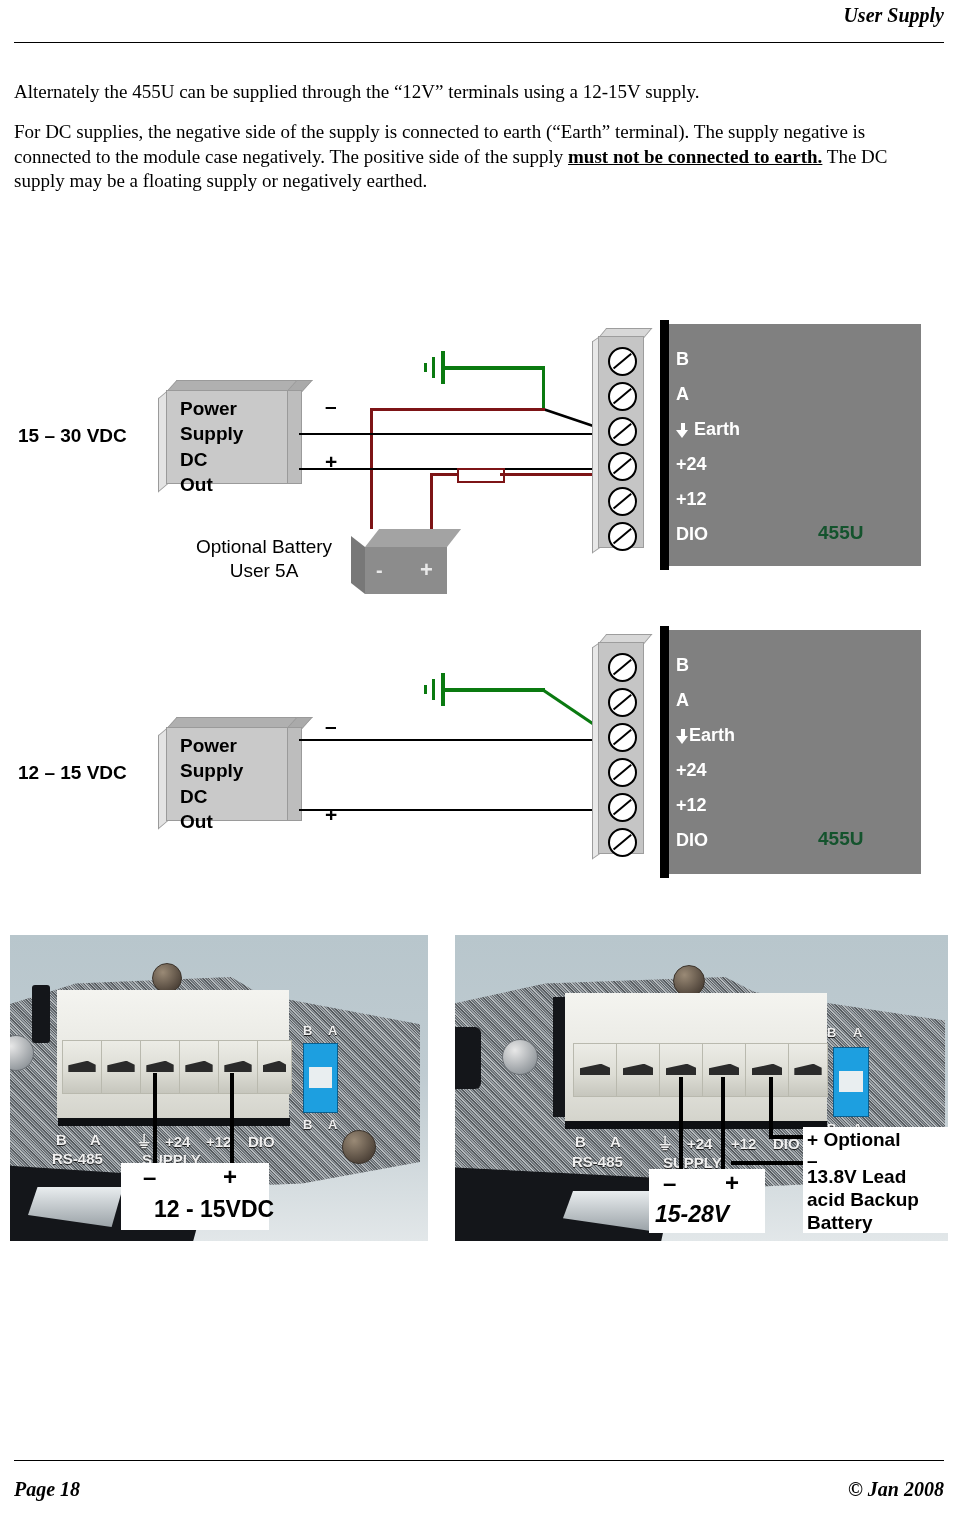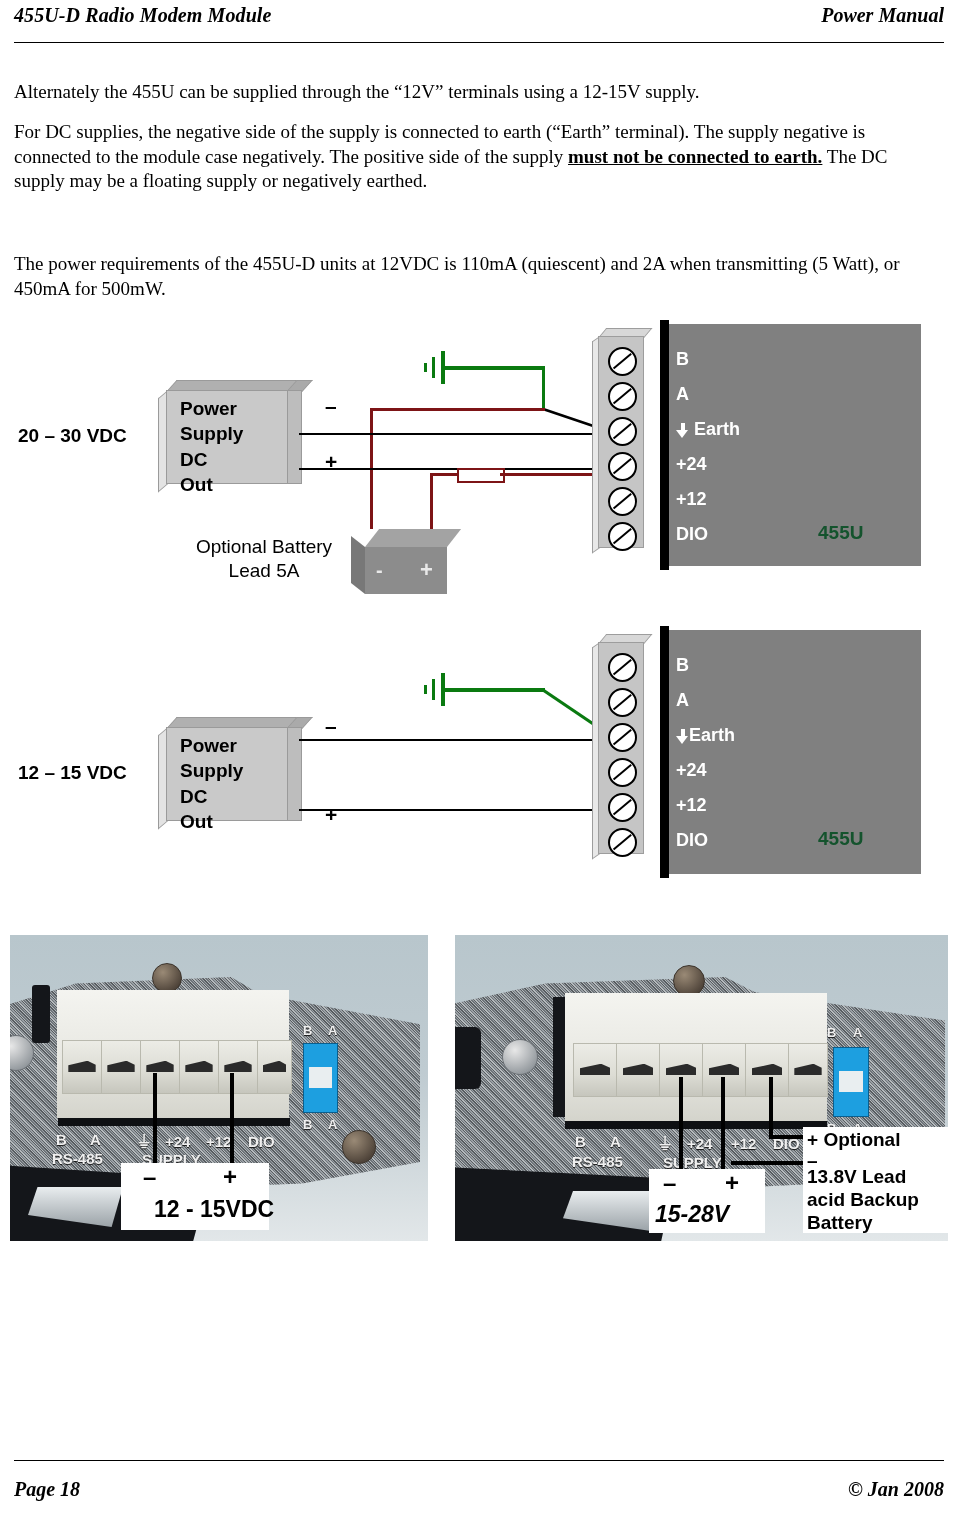--- a/index.html
+++ b/index.html
@@ -123,34 +123,32 @@
   .rule-bot{position:absolute;left:14px;top:1460px;width:930px;height:0;border-top:1.8px solid #000;}
   .ftr-l{position:absolute;left:14px;top:1478px;font:bold italic 20px "Liberation Serif",serif;color:#000;}
   .ftr-r{position:absolute;right:14px;top:1478px;font:bold italic 20px "Liberation Serif",serif;color:#000;}
 </style>
 </head>
 <body>
 
 <div class="page">
 
   <div class="hdr">
-    <div class="hdr-l">455U-D Radio Modem  Module</div>
-    <div class="hdr-r">Power Manual</div>
+    <div class="hdr-r">User Supply</div>
   </div>
   <div class="rule-top"></div>
 
   <div class="para p1">Alternately the 455U can be supplied through the “12V” terminals using a 12-15V supply.</div>
 
   <div class="para p2"><span>For DC supplies, the negative side of the supply is connected to earth (“Earth” terminal).  The supply negative is connected to the module case negatively. The positive side of the supply </span><u>must not be connected to earth.</u><span> The DC supply may be a floating supply or negatively earthed.</span></div>
 
-  <div class="para p3">The power requirements of the 455U-D units at 12VDC is 110mA (quiescent) and 2A when transmitting (5 Watt),  or 450mA for 500mW.</div>
 
   <div class="diagram d1">
 
-    <div class="volt-label" style="left:18px;top:115px;">20 – 30 VDC</div>
+    <div class="volt-label" style="left:18px;top:115px;">15 – 30 VDC</div>
 
     <div class="ps" style="left:158px;top:70px;">
       <div class="top"></div>
       <div class="side"></div>
       <div class="tab-top"></div>
       <div class="tab-front"></div>
       <div class="front"></div>
       <div class="txt"><span>Power</span><br><span>Supply</span><br><span>DC Out</span></div>
     </div>
 
@@ -185,21 +183,21 @@
 
     <div class="bat" style="left:365px;top:525px;"></div>
     <div class="bat" style="left:365px;top:219px;">
       <div class="top"></div>
       <div class="lside"></div>
       <div class="front"></div>
       <div class="m">-</div>
       <div class="p">+</div>
     </div>
 
-    <div class="optbat" style="left:180px;top:225px;width:168px;"><span>Optional Battery</span><br><span>Lead 5A</span></div>
+    <div class="optbat" style="left:180px;top:225px;width:168px;"><span>Optional Battery</span><br><span>User 5A</span></div>
 
     <div class="tb" style="left:592px;top:18px;">
       <div class="top"></div>
       <div class="side"></div>
       <div class="body"></div>
       <div class="screw" style="top:19px;"></div>
       <div class="screw" style="top:54px;"></div>
       <div class="screw" style="top:89px;"></div>
       <div class="screw" style="top:124px;"></div>
       <div class="screw" style="top:159px;"></div>

